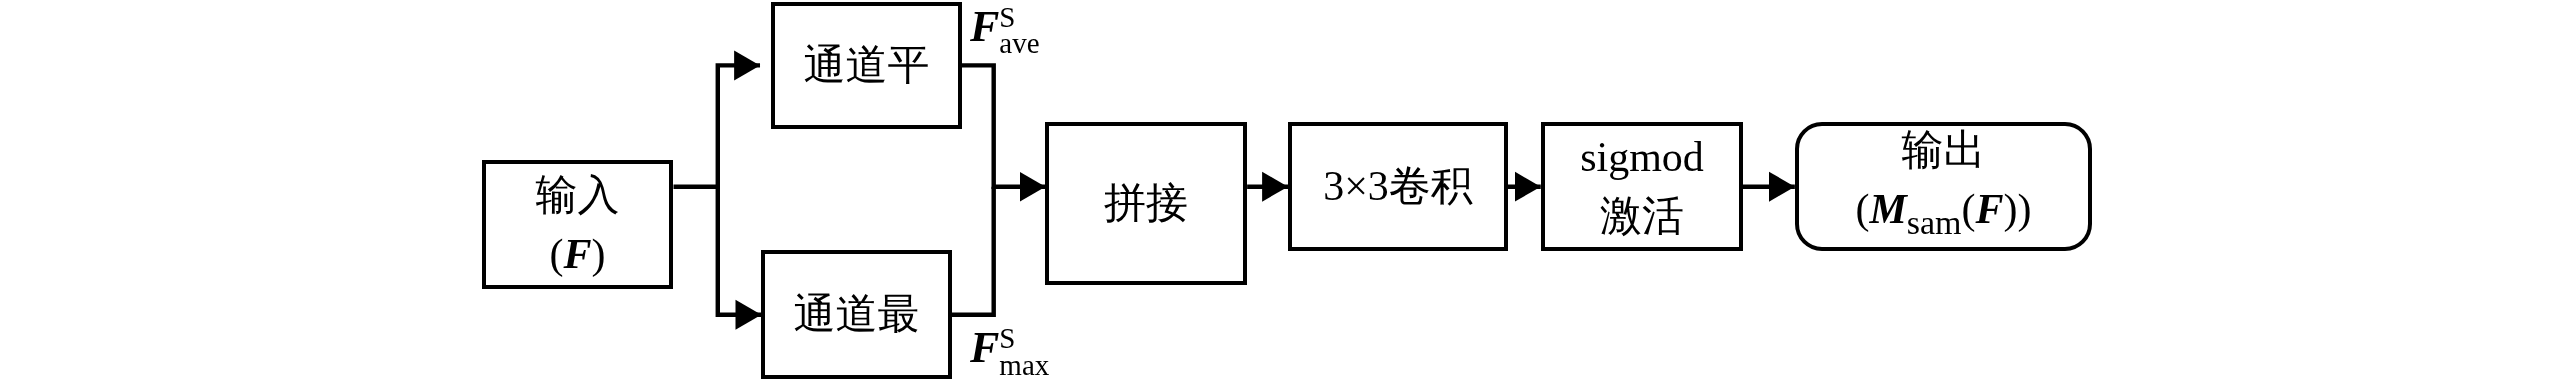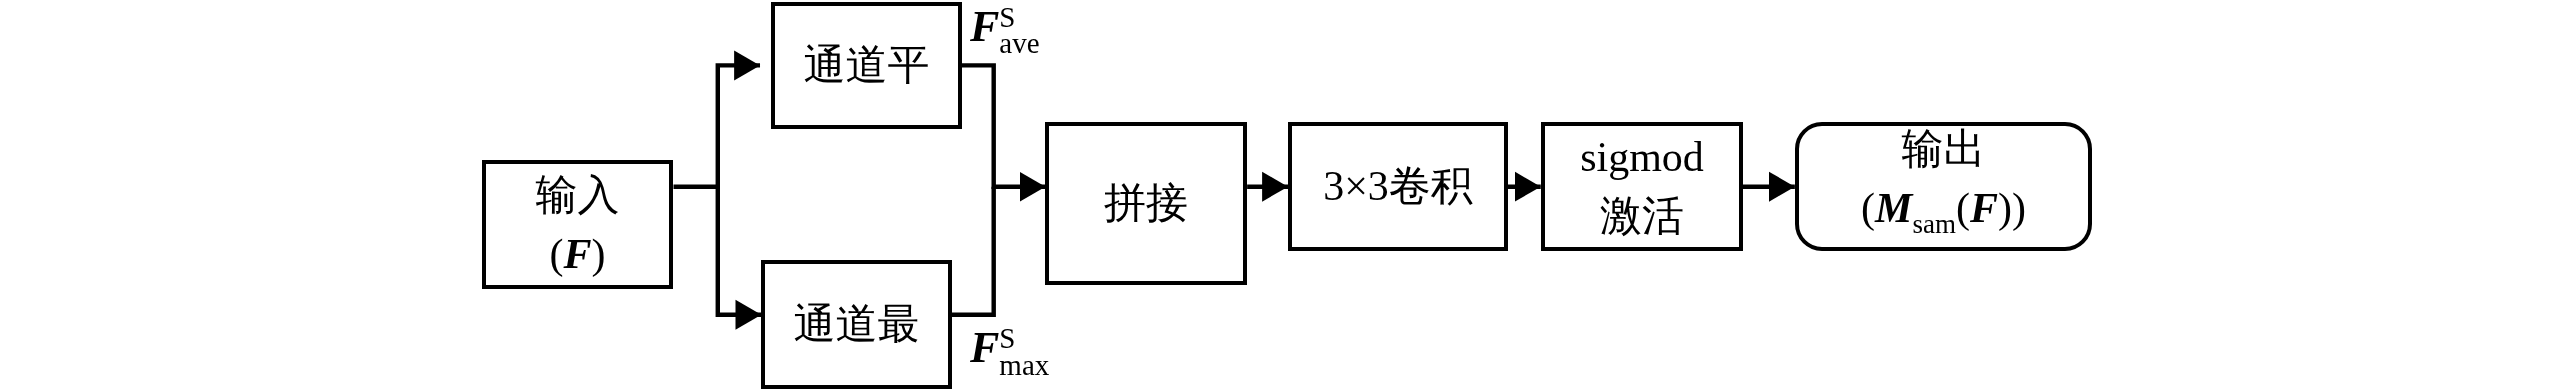--- a/index.html
+++ b/index.html
@@ -37,21 +37,21 @@
   .node .line {
     font-size: 42px;
     line-height: 59px;
     white-space: nowrap;
   }
   .bi {
     font-weight: bold;
     font-style: italic;
   }
   .formula-sub {
-    font-size: 27px;
+    font-size: 34px;
     vertical-align: -11px;
   }
   .edge-label {
     position: absolute;
     display: flex;
     align-items: flex-start;
     white-space: nowrap;
   }
   .edge-label .fvar {
     font-size: 44px;
@@ -100,21 +100,21 @@
 
   <div class="node" style="left:482px; top:122px; width:191px; height:129px;margin-top:38px;">
     <div class="line">输入</div>
     <div class="line"><span>(</span><span class="bi">F</span><span>)</span></div>
   </div>
 
   <div class="node" style="left:760px; top:2px; width:191px; height:127px;margin-left:11px;">
     <div class="line">通道平</div>
   </div>
 
-  <div class="node" style="left:761px; top:250px; width:191px; height:129px;margin-top:10px;">
+  <div class="node" style="left:761px; top:250px; width:191px; height:129px;">
     <div class="line">通道最</div>
   </div>
 
   <div class="node" style="left:1045px; top:122px; width:202px; height:163px;">
     <div class="line">拼接</div>
   </div>
 
   <div class="node" style="left:1288px; top:122px; width:220px; height:129px;">
     <div class="line">3×3卷积</div>
   </div>

